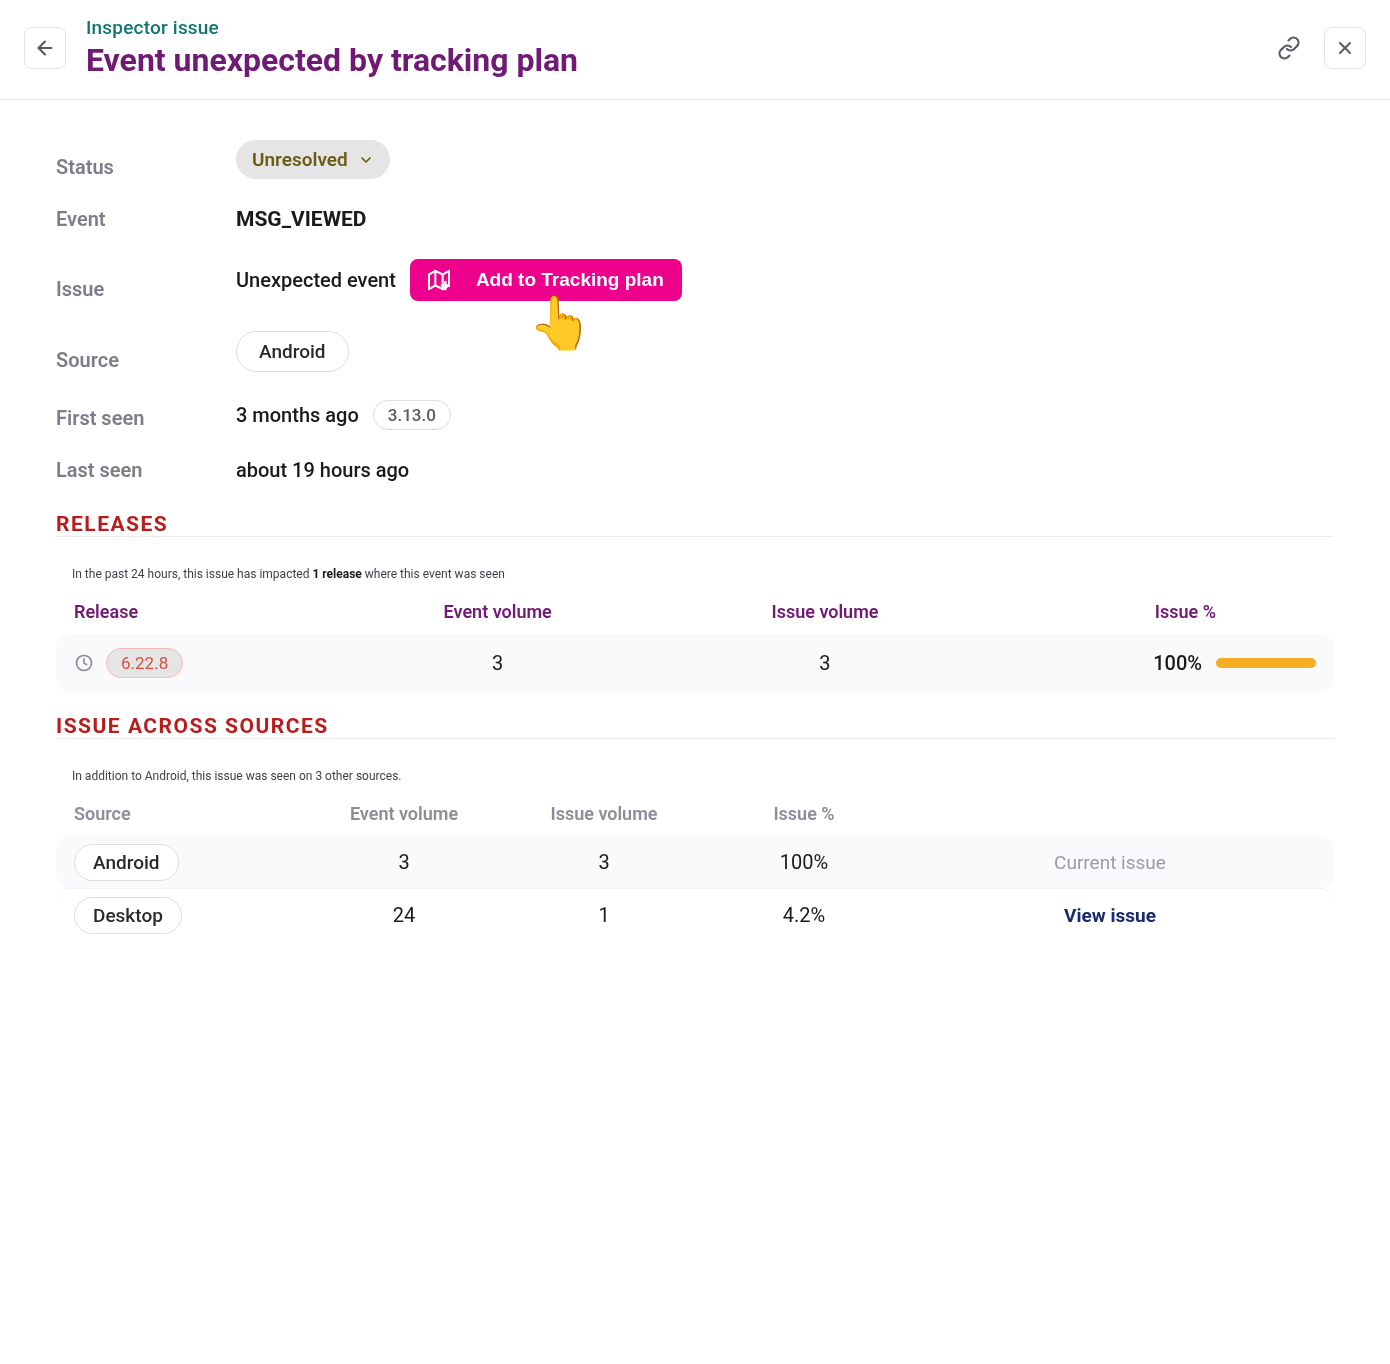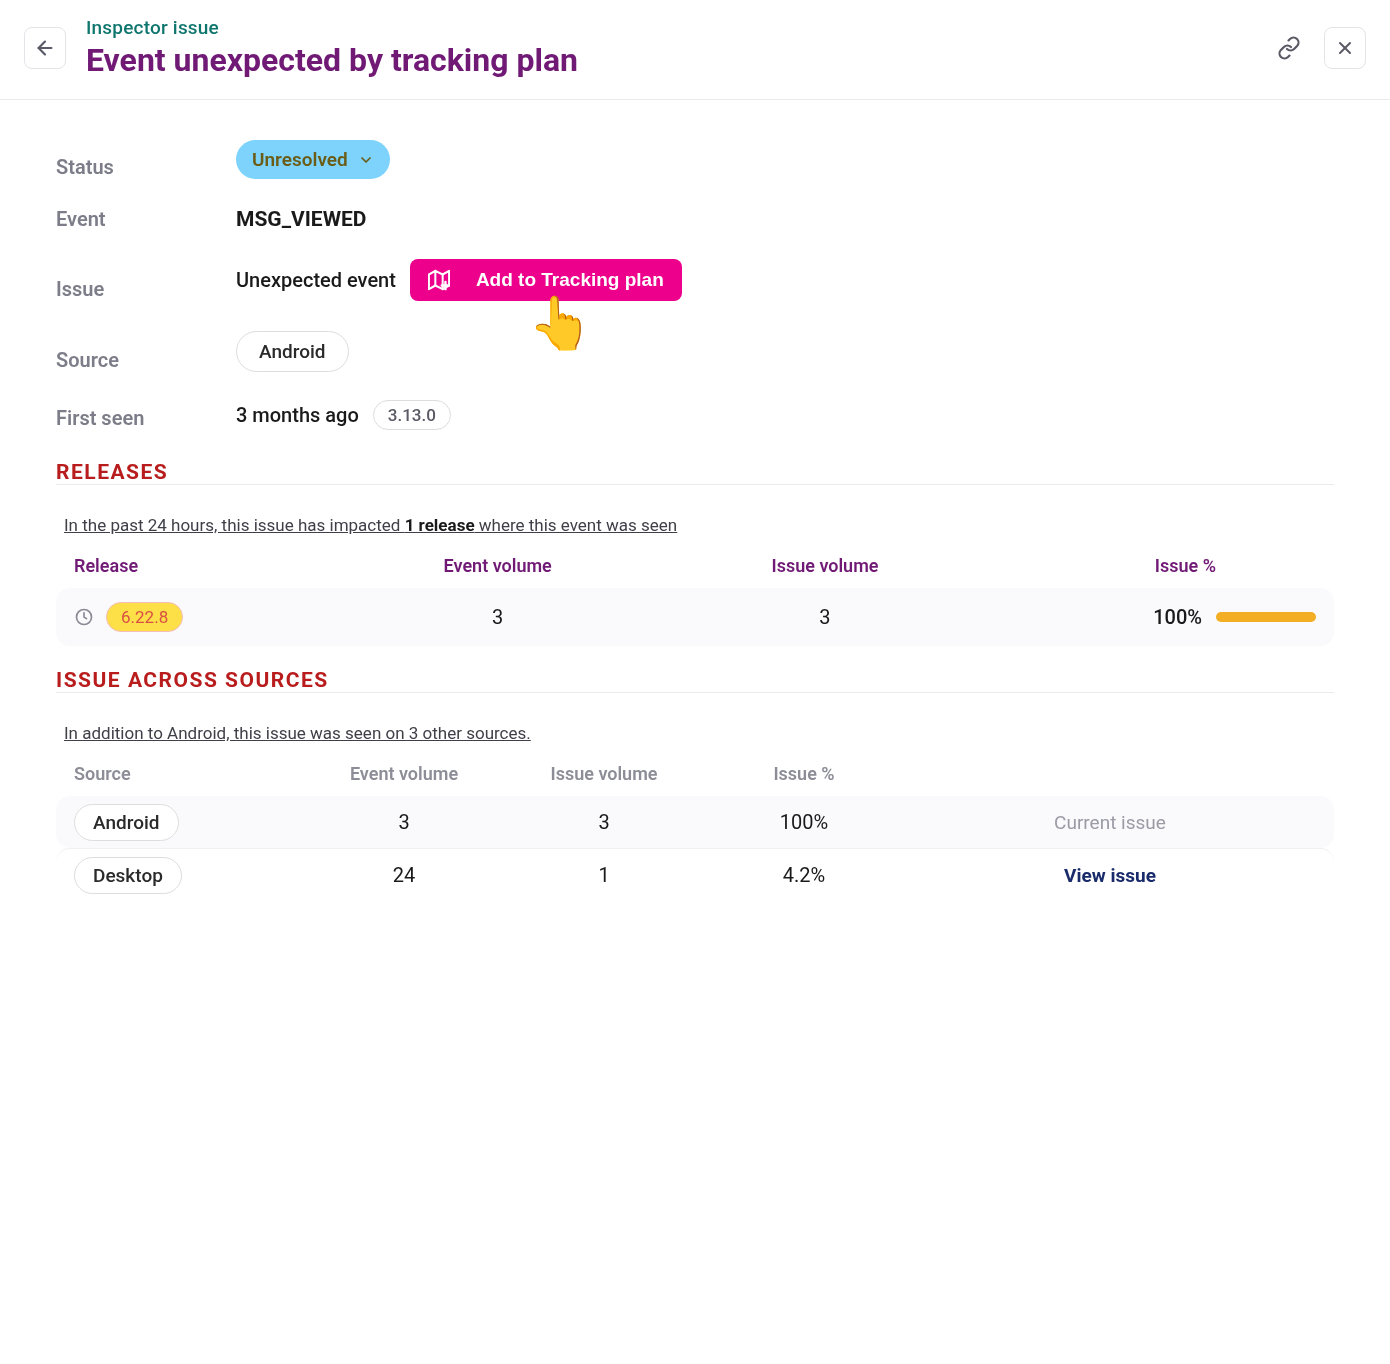--- a/index.html
+++ b/index.html
@@ -64,21 +64,21 @@
     font-weight: 500;
     display: flex;
     align-items: center;
     gap: 14px;
     flex-wrap: wrap;
     position: relative;
   }
   .meta-value.strong { font-weight: 700; font-size: 21px; }
 
   .status-pill {
-    background: #7dd3fc;
+    background: #e5e5e5;
     color: #6b5d17;
     padding: 8px 16px;
     border-radius: 22px;
     font-weight: 600;
     font-size: 19px;
     display: inline-flex;
     align-items: center;
     gap: 10px;
     cursor: pointer;
   }
@@ -94,21 +94,21 @@
     font-weight: 500;
   }
   .version-pill {
     border: 1px solid #ddddde;
     border-radius: 18px;
     padding: 4px 14px;
     font-size: 17px;
     color: #5a5a66;
     background: #fff;
   }
-  .version-pill.red { border-color: #f5bcb8; color: #d94f44; background:#fde047; }
+  .version-pill.red { border-color: #f5bcb8; color: #d94f44; background:#e5e5e5; }
 
   .action-btn {
     background: #ec008c;
     color: #fff;
     border: none;
     border-radius: 8px;
     padding: 10px 18px;
     font-size: 19px;
     font-weight: 700;
     display: inline-flex;
@@ -126,24 +126,23 @@
 
   .section-title {
     font-size: 21px;
     font-weight: 700;
     letter-spacing: 1.5px;
     color: #b91c1c;
     border-bottom: 1px solid #eceaec;
     margin-top: 30px;
   }
   .section-sub {
-    font-size: 17px;
+    font-size: 12px;
     color: #3f3f48;
-    margin: 30px 0 20px 8px;
-    text-decoration: underline;
+    margin: 30px 0 20px 16px;
   }
   .section-sub .strong { font-weight: 700; color: #1a1a1a; }
 
   .table-wrap { margin-top: 8px; }
   .thead {
     display: grid;
     grid-template-columns: 260px 1fr 1fr 1fr;
     padding: 0 18px 12px 18px;
     color: #701a75;
     font-weight: 600;
@@ -269,20 +268,24 @@
   </div>
 
   <div class="meta-row">
     <div class="meta-label">First seen</div>
     <div class="meta-value">
       <span>3 months ago</span>
       <span class="version-pill">3.13.0</span>
     </div>
   </div>
 
+  <div class="meta-row">
+    <div class="meta-label">Last seen</div>
+    <div class="meta-value">about 19 hours ago</div>
+  </div>
 
   <div class="section-title">RELEASES</div>
   <div class="section-sub">
     <span>In the past 24 hours, this issue has impacted </span><span class="strong">1 release</span><span> where this event was seen</span>
   </div>
 
   <div class="table-wrap">
     <div class="thead">
       <div class="c1">Release</div>
       <div class="c2">Event volume</div>

